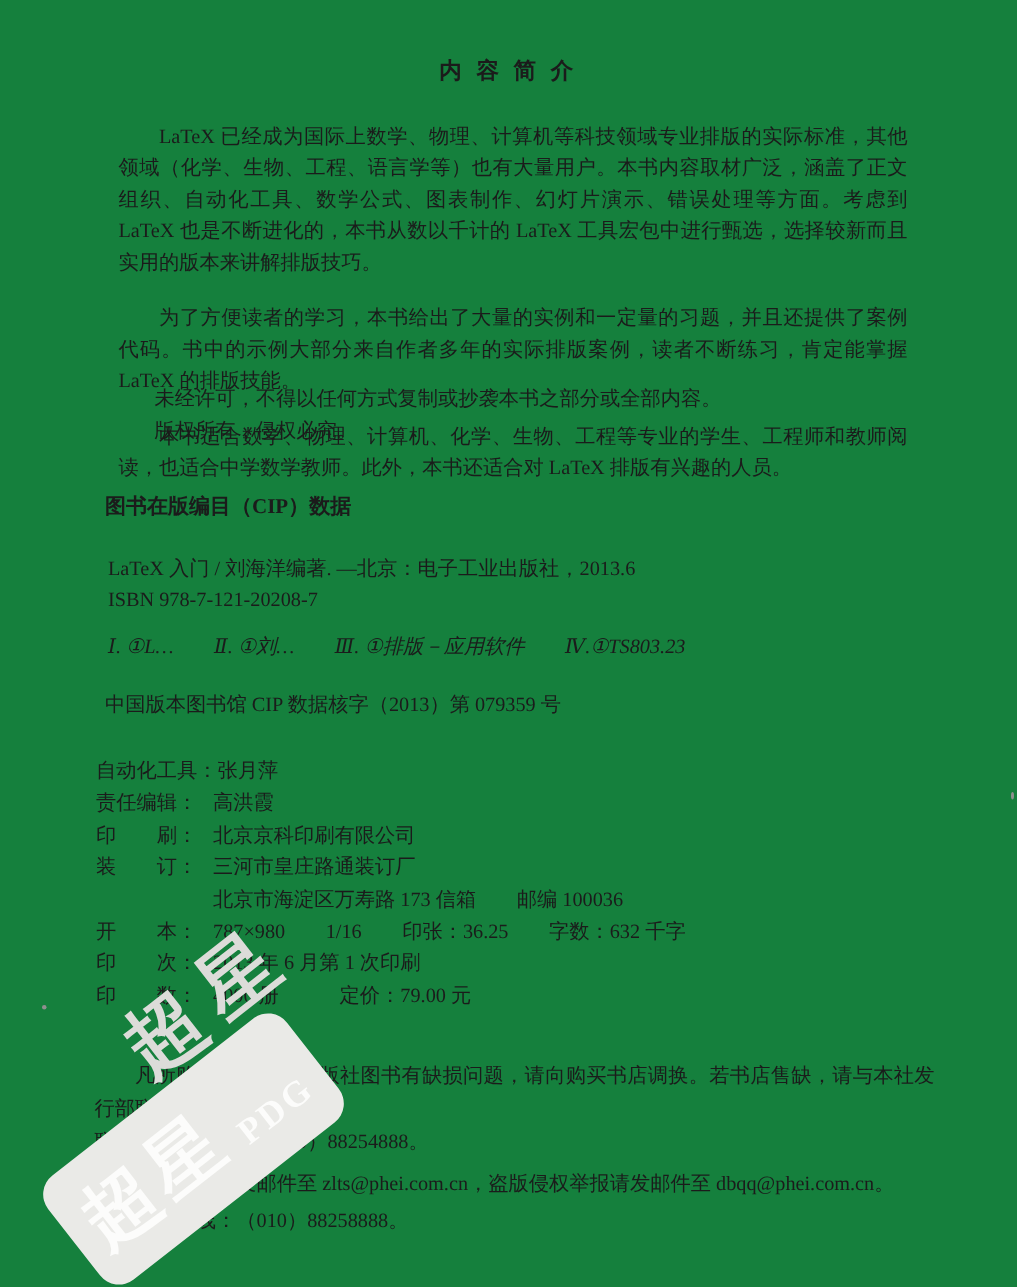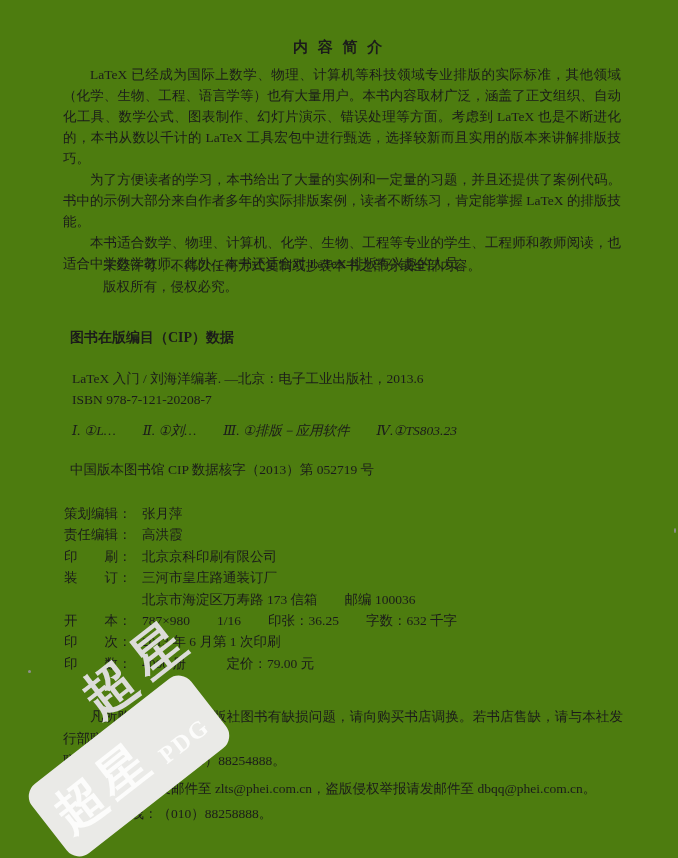--- a/index.html
+++ b/index.html
@@ -1,35 +1,35 @@
 <!DOCTYPE html>
 <html><head>
 <meta charset="utf-8">
 <style>
   html,body{margin:0;padding:0;}
   body{background:#9a9a9a;font-family:"Liberation Serif","DejaVu Serif",serif;}
   .page{
     position:relative;
     width:678px;height:858px;
     margin:0 auto;
-    background:#4d7c0f;
+    background:#15803d;
     color:#1b1b1b;
     overflow:hidden;
     font-size:13.5px;
     -webkit-font-smoothing:antialiased;
   }
   .title{
     position:absolute;top:38px;left:0;width:100%;
     text-align:center;font-weight:bold;font-size:15px;letter-spacing:3px;
   }
   .intro{
     position:absolute;left:63px;top:64px;width:558px;
     line-height:21px;text-align:justify;
   }
-  .intro p{margin:0;text-indent:2em;}
+  .intro p{margin:16px;text-indent:2em;}
   .copyright{
     position:absolute;left:70px;top:255px;width:540px;line-height:21px;margin-left:33px;
   }
   .cip-heading{
     position:absolute;left:70px;top:329px;font-weight:bold;font-size:14px;
   }
   .cip-entry{
     position:absolute;left:72px;top:368px;width:540px;line-height:21px;
   }
   .cip-class{
@@ -102,25 +102,25 @@
 
   <div class="cip-heading">图书在版编目（CIP）数据</div>
 
   <div class="cip-entry">
     <div>LaTeX 入门 / 刘海洋编著. —北京：电子工业出版社，2013.6</div>
     <div>ISBN 978-7-121-20208-7</div>
   </div>
 
   <div class="cip-class">Ⅰ. ①L…　　Ⅱ. ①刘…　　Ⅲ. ①排版－应用软件　　Ⅳ.①TS803.23</div>
 
-  <div class="cip-record">中国版本图书馆 CIP 数据核字（2013）第 052719 号</div>
+  <div class="cip-record">中国版本图书馆 CIP 数据核字（2013）第 079359 号</div>
 
   <div class="colophon">
     <div class="row">
-      <span class="lab">策划编辑：</span>
+      <span class="lab">自动化工具：</span>
       <span class="val">张月萍</span>
     </div>
     <div class="row">
       <span class="lab">责任编辑：</span>
       <span class="val">高洪霞</span>
     </div>
     <div class="row">
       <span class="lab">印　　刷：</span>
       <span class="val">北京京科印刷有限公司</span>
     </div>

